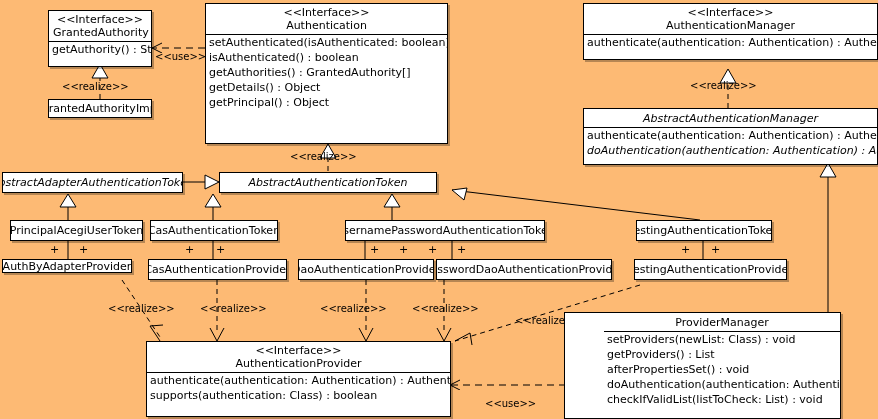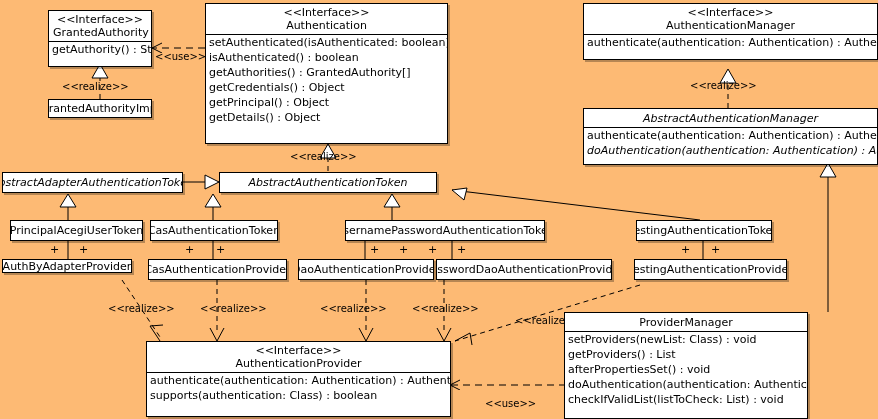--- a/index.html
+++ b/index.html
@@ -172,23 +172,22 @@
 
   <div class="uml" style="left:205px; top:3px; width:243px; height:141px;">
     <div class="hdr">
       <span class="stereo">&lt;&lt;Interface&gt;&gt;</span>
       <span class="cname">Authentication</span>
     </div>
     <div class="compart">
       <span class="op">setAuthenticated(isAuthenticated: boolean) : void</span>
       <span class="op">isAuthenticated() : boolean</span>
       <span class="op">getAuthorities() : GrantedAuthority[]</span>
-      <span class="op">getCredentials() : Object</span>
+      <span class="op">getDetails() : Object</span>
       <span class="op">getPrincipal() : Object</span>
-      <span class="op">getDetails() : Object</span>
     </div>
   </div>
 
   <div class="uml" style="left:583px; top:3px; width:295px; height:57px;">
     <div class="hdr">
       <span class="stereo">&lt;&lt;Interface&gt;&gt;</span>
       <span class="cname">AuthenticationManager</span>
     </div>
     <div class="compart">
       <span class="op">authenticate(authentication: Authentication) : Authentication</span>
@@ -253,21 +252,21 @@
     <div class="hdr">
       <span class="stereo">&lt;&lt;Interface&gt;&gt;</span>
       <span class="cname">AuthenticationProvider</span>
     </div>
     <div class="compart">
       <span class="op">authenticate(authentication: Authentication) : Authentication</span>
       <span class="op">supports(authentication: Class) : boolean</span>
     </div>
   </div>
 
-  <div class="uml" style="left:564px; top:312px; width:244px; height:107px;">
+  <div class="uml" style="left:564px; top:312px; width:277px; height:107px;padding-left:39px;">
     <div class="hdr" style="padding-top:3px;">
       <span class="cname">ProviderManager</span>
     </div>
     <div class="compart">
       <span class="op">setProviders(newList: Class) : void</span>
       <span class="op">getProviders() : List</span>
       <span class="op">afterPropertiesSet() : void</span>
       <span class="op">doAuthentication(authentication: Authentication) : Authentication</span>
       <span class="op">checkIfValidList(listToCheck: List) : void</span>
     </div>

